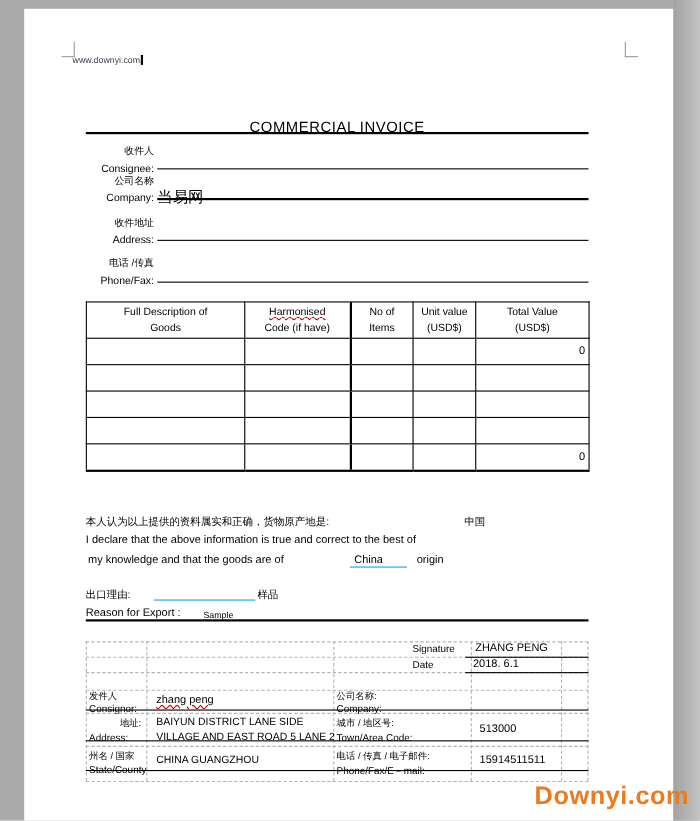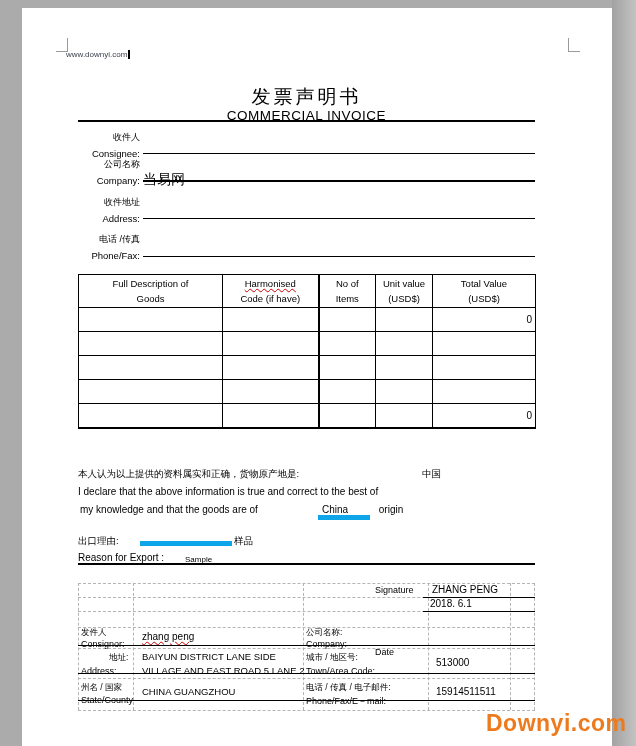--- a/index.html
+++ b/index.html
@@ -40,21 +40,21 @@
   table.goods .enrow div { line-height:15px; }
   table.goods .body td { height:24px; font-size:10px; }
   table.goods td.qty { border-left-width:2px; }
   table.goods tr.last td { border-bottom-width:2px; }
   table.goods .body td.total { text-align:right; padding-right:3px; }
   .squiggle { text-decoration:underline; text-decoration-style:wavy;
               text-decoration-color:#cc0000; text-decoration-thickness:1px; }
   
   .decl { position:absolute; font-size:10px; white-space:nowrap; }
   .decl.cn { font-size:9.5px; }
-  .u-seg { display:inline-block; border-bottom:5px solid #0ea5e9; }
+  .u-seg { display:inline-block; border-bottom:1px solid #0ea5e9; }
   .thick-rule { position:absolute; left:56px; top:555px; width:457px; height:2px; background:#000; }
   
   .btable { position:absolute; left:56px; top:575px; width:457px; height:127px; }
   .dv { position:absolute; top:0; height:127px; width:0; border-left:1px dashed #b4b4b4; }
   .dh { position:absolute; left:0; width:457px; height:0; border-top:1px dashed #b4b4b4; }
   .solid { position:absolute; height:0; border-top:1px solid #000; }
   .bt { position:absolute; white-space:nowrap; }
   .bt.cn { font-size:8.5px;text-align:right; }
   .bt.en { font-size:9px; }
   .bt.val { font-size:10px; }
@@ -66,21 +66,20 @@
 <body>
 
 <div class="bg-right"></div>
 
 <div class="page">
   <div class="mark-tl"></div>
   <div class="mark-tr"></div>
 
   <div class="hdr-url"><span>www.downyi.com</span><span class="cursor"></span></div>
 
-  <div class="title-cn">发票声明书</div>
   <div class="title-en">COMMERCIAL INVOICE</div>
   <div class="title-rule"></div>
 
   <div class="flabel" style="left:54px; top:123px;">
     <span class="cn">收件人</span>
     <span class="en">Consignee:</span>
   </div>
   <div class="fline" style="top:145px;"></div>
 
   <div class="flabel" style="left:54px; top:150px;">
@@ -204,21 +203,21 @@
     <div class="dh" style="top:127px;"></div>
 
     <div class="solid" style="left:345px; top:14px; width:112px;"></div>
     <div class="solid" style="left:345px; top:28px; width:112px;"></div>
     <div class="solid" style="left:0; top:62px; width:457px;"></div>
     <div class="solid" style="left:0; top:90px; width:457px;"></div>
     <div class="solid" style="left:0; top:117px; width:457px;"></div>
 
     <div class="bt en" style="left:297px; top:2px;">Signature</div>
     <div class="bt val" style="left:354px; top:1px;">ZHANG PENG</div>
-    <div class="bt en" style="left:297px; top:16px;margin-top:48px;">Date</div>
+    <div class="bt en" style="left:297px; top:16px;">Date</div>
     <div class="bt val" style="left:352px; top:15px;">2018. 6.1</div>
 
     <div class="bt cn" style="left:3px; top:44px;">发件人</div>
     <div class="bt en" style="left:3px; top:56px;">Consignor:</div>
     <div class="bt val squiggle" style="left:64px; top:48px;">zhang peng</div>
     <div class="bt cn" style="left:228px; top:44px;">公司名称:</div>
     <div class="bt en" style="left:228px; top:56px;">Company:</div>
     <div class="bt val" style="left:358px; top:48px;"></div>
 
     <div class="bt cn" style="left:3px; top:69px;margin-left:28px;">地址:</div>

